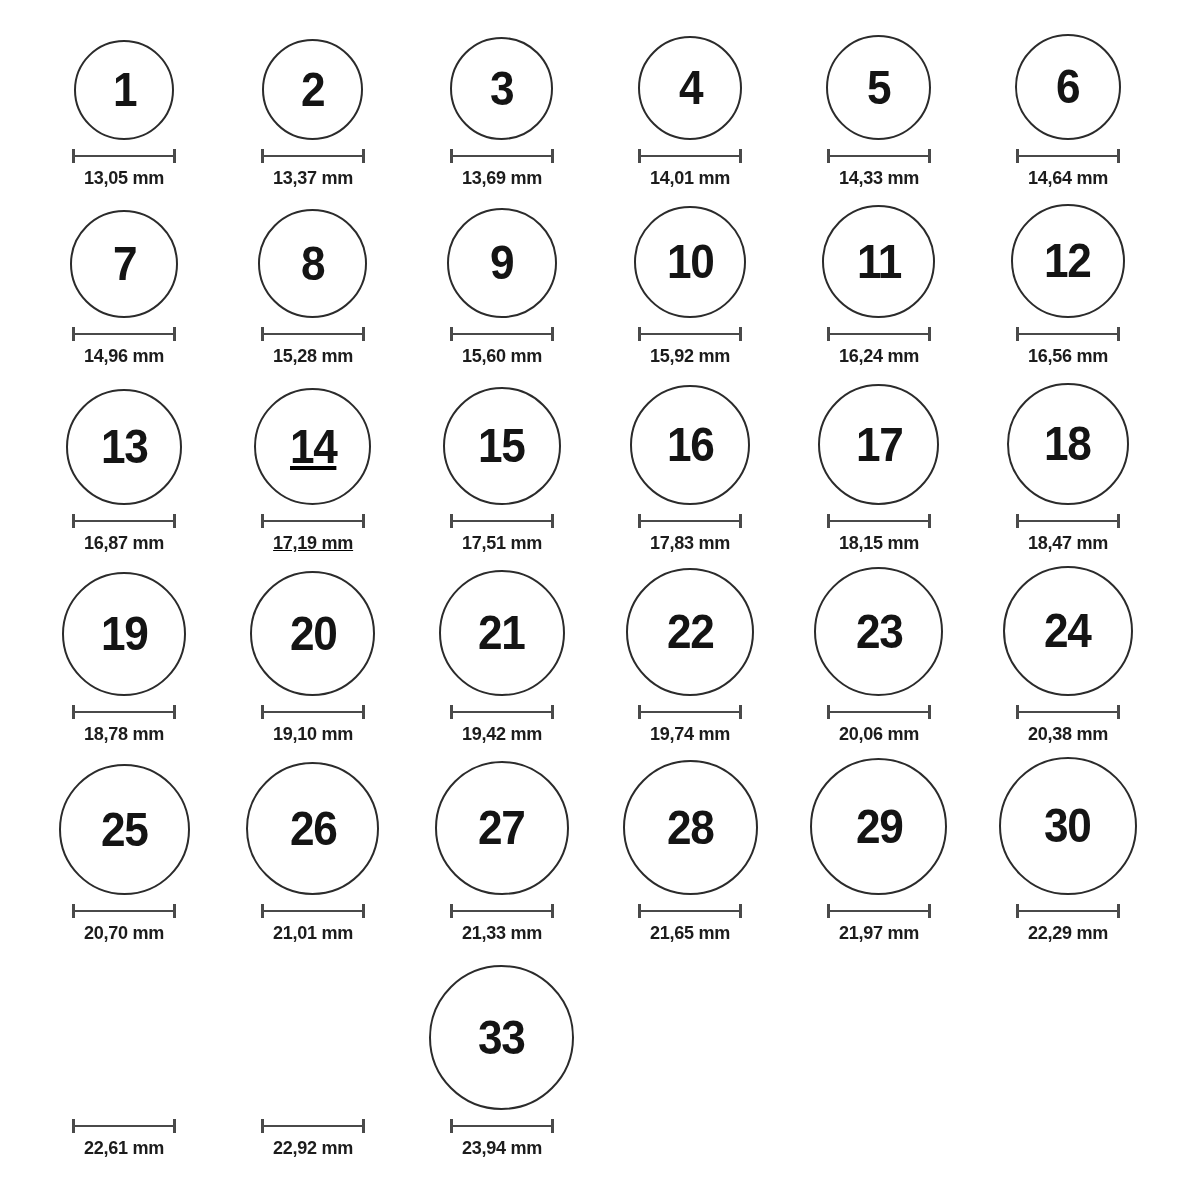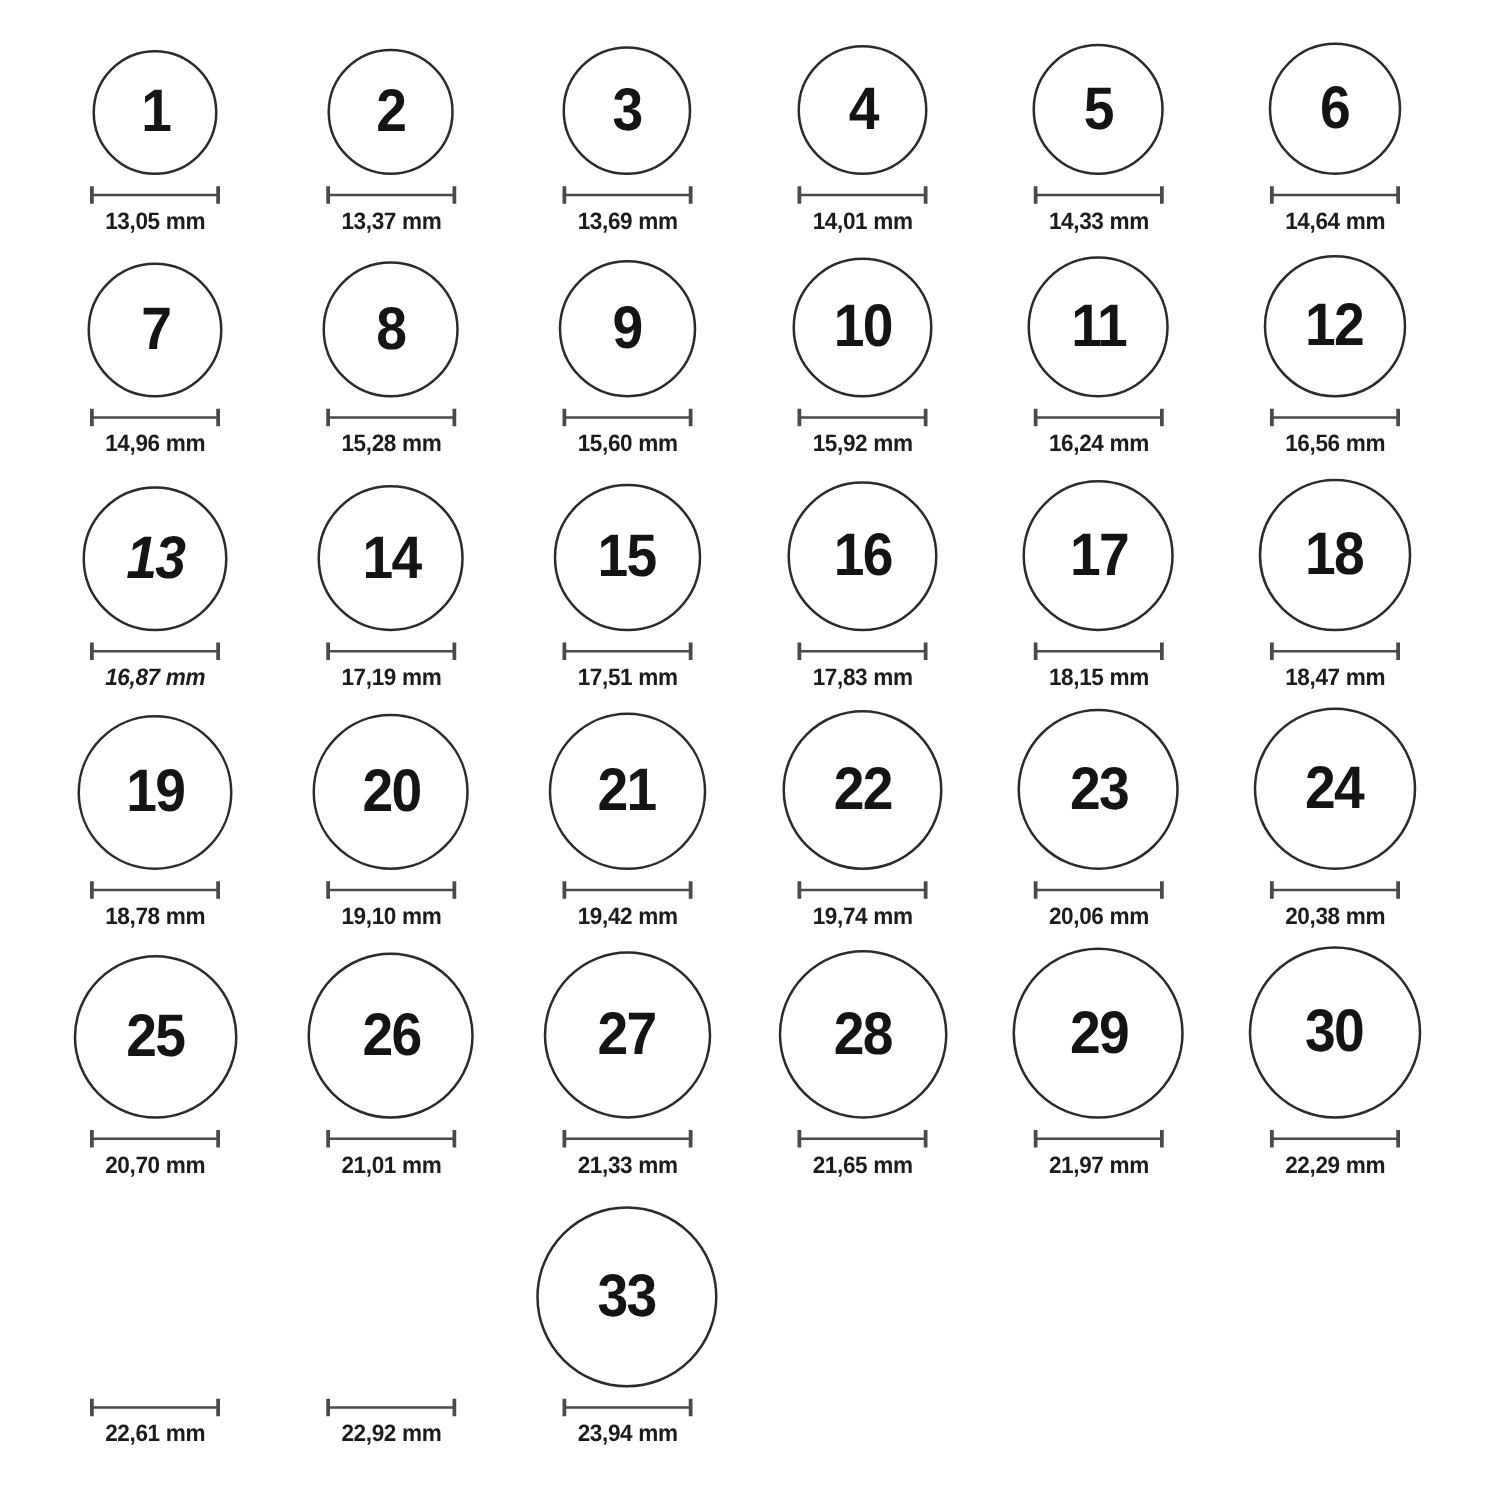--- a/index.html
+++ b/index.html
@@ -210,32 +210,32 @@
     </div>
     <div class="dim-line">
       <span class="cap left"></span>
       <span class="bar"></span>
       <span class="cap right"></span>
     </div>
     <div class="label">16,56 mm</div>
   </div>
     </div>
     <div class="row" style="height: 188px;">
-      <div class="cell" style="padding-bottom: 10px; font-style: italic;">
+      <div class="cell" style="padding-bottom: 10px;">
     <div class="circle" style="width: 116px; height: 116px;">
       <span class="num">13</span>
     </div>
     <div class="dim-line">
       <span class="cap left"></span>
       <span class="bar"></span>
       <span class="cap right"></span>
     </div>
     <div class="label">16,87 mm</div>
   </div>
-      <div class="cell" style="padding-bottom: 10px;">
+      <div class="cell" style="padding-bottom: 10px; text-decoration: underline;">
     <div class="circle" style="width: 117px; height: 117px;">
       <span class="num">14</span>
     </div>
     <div class="dim-line">
       <span class="cap left"></span>
       <span class="bar"></span>
       <span class="cap right"></span>
     </div>
     <div class="label">17,19 mm</div>
   </div>

